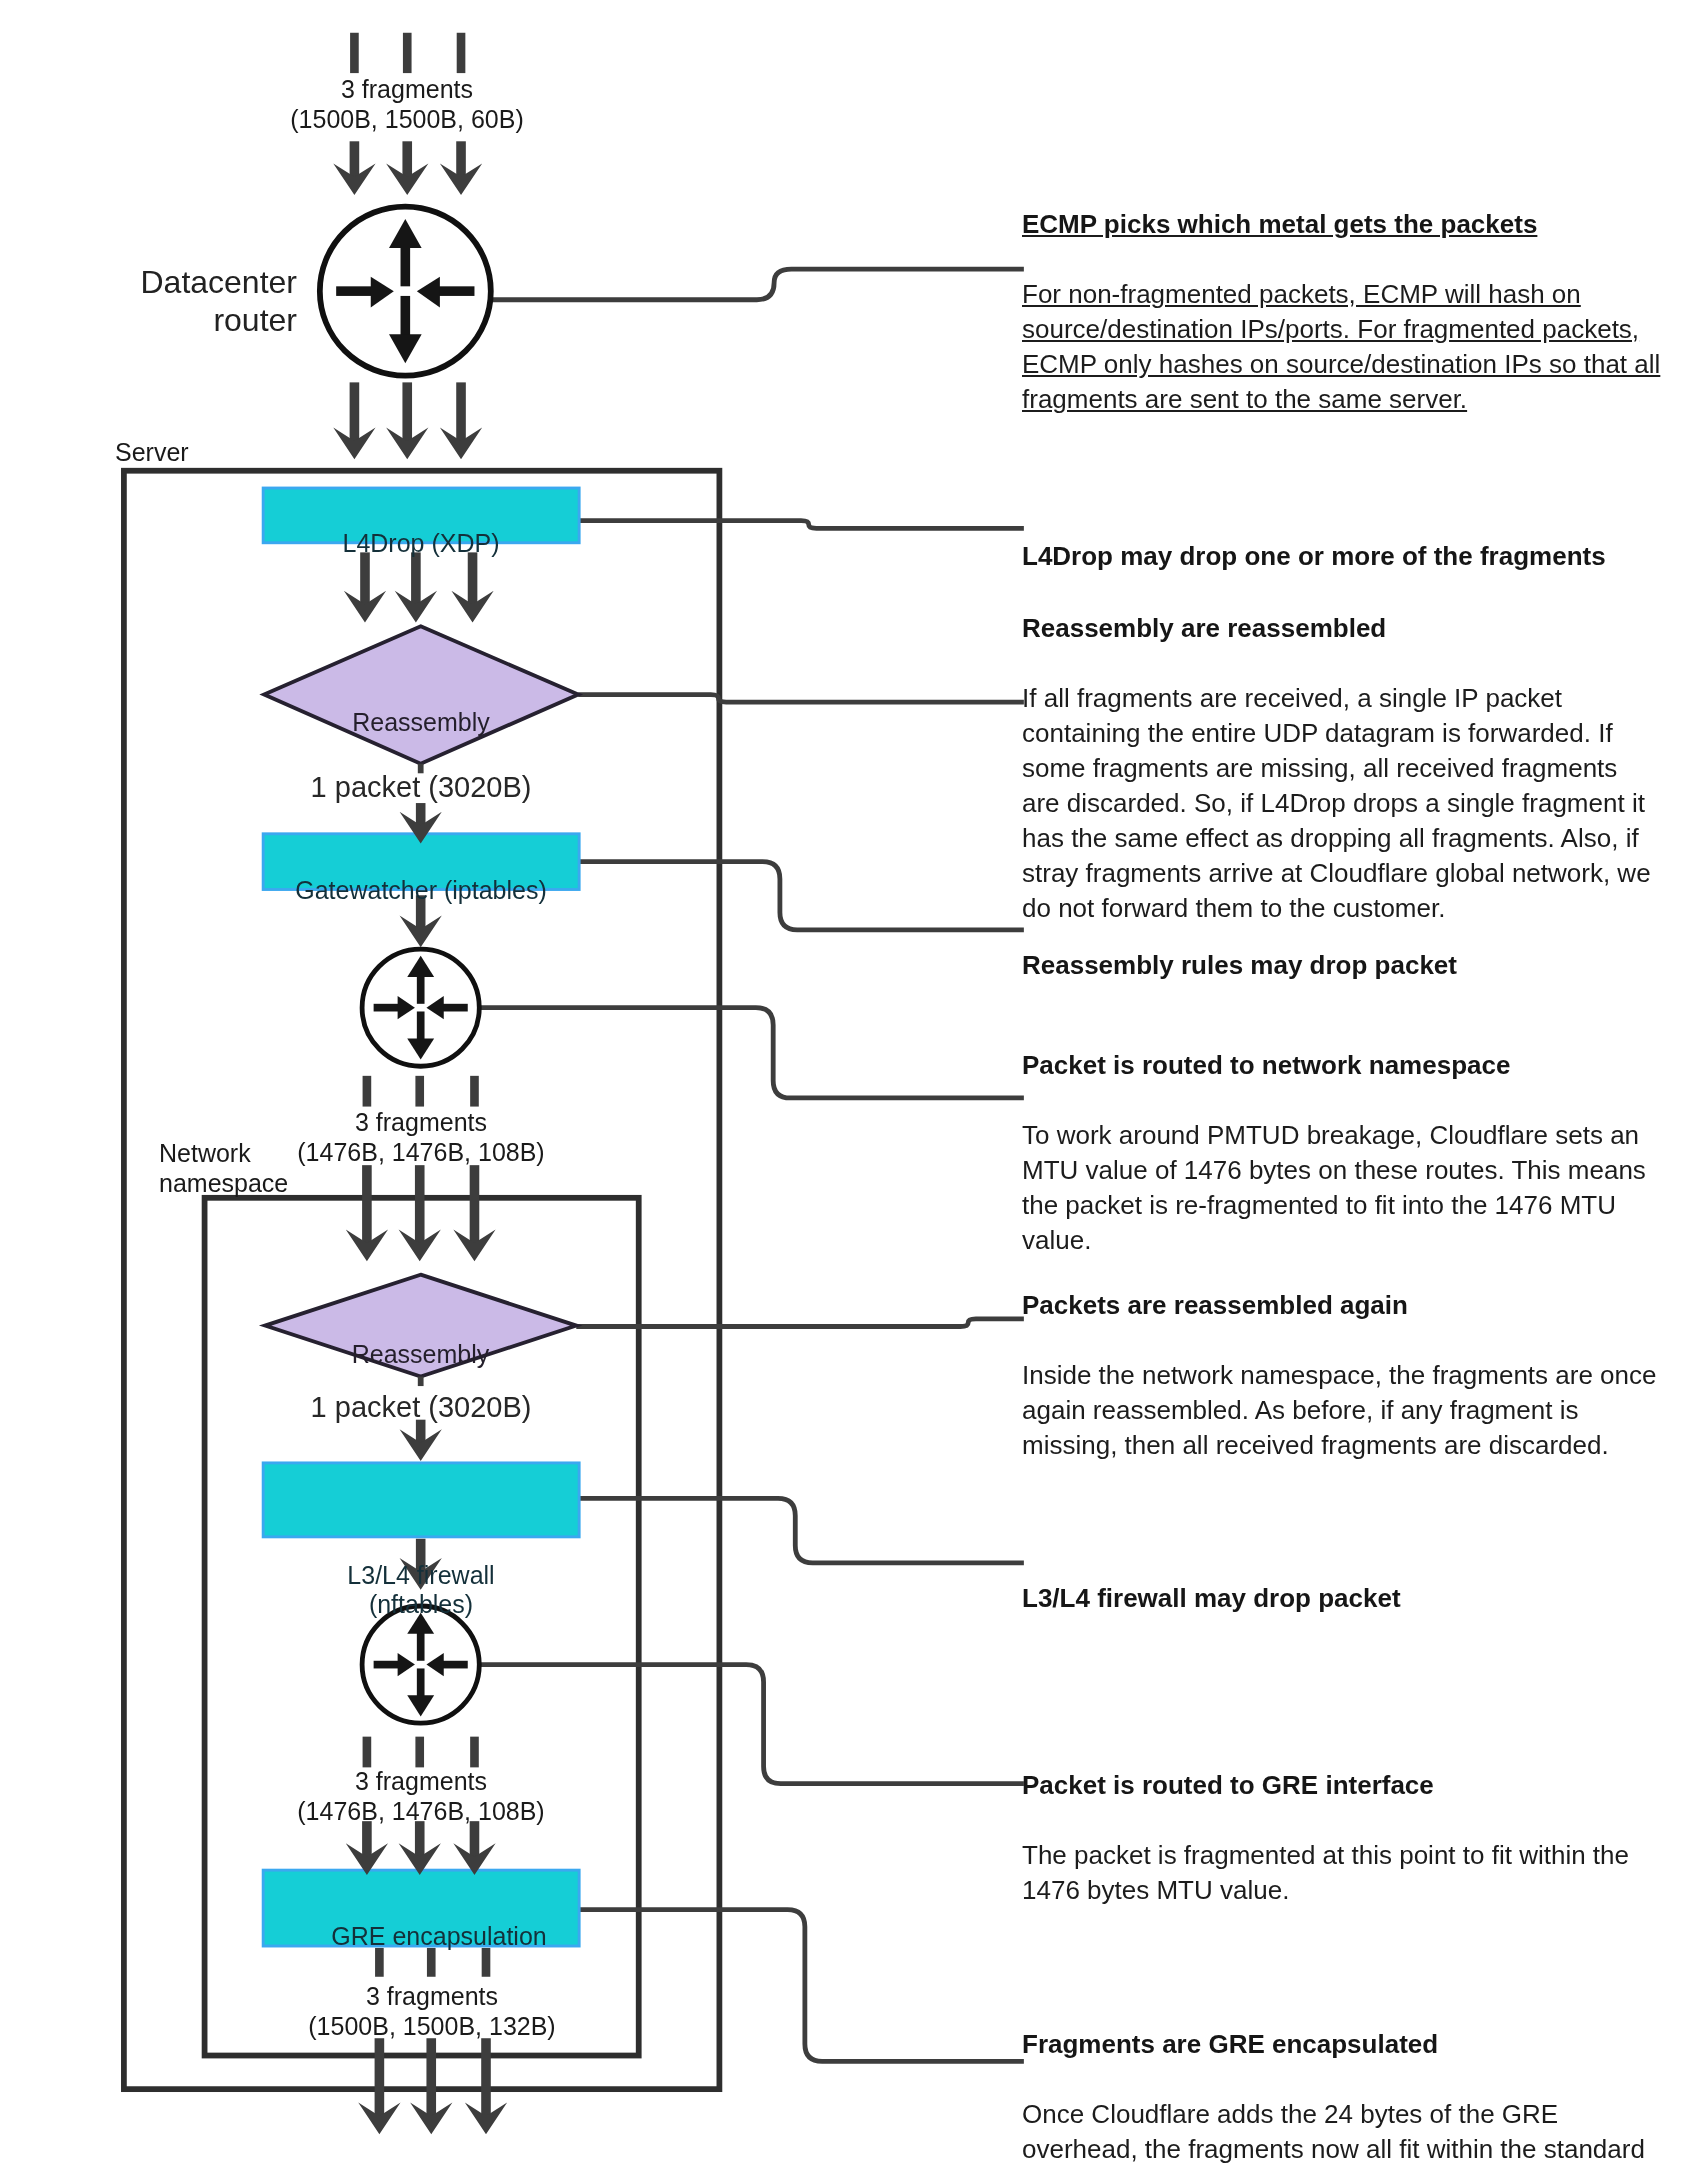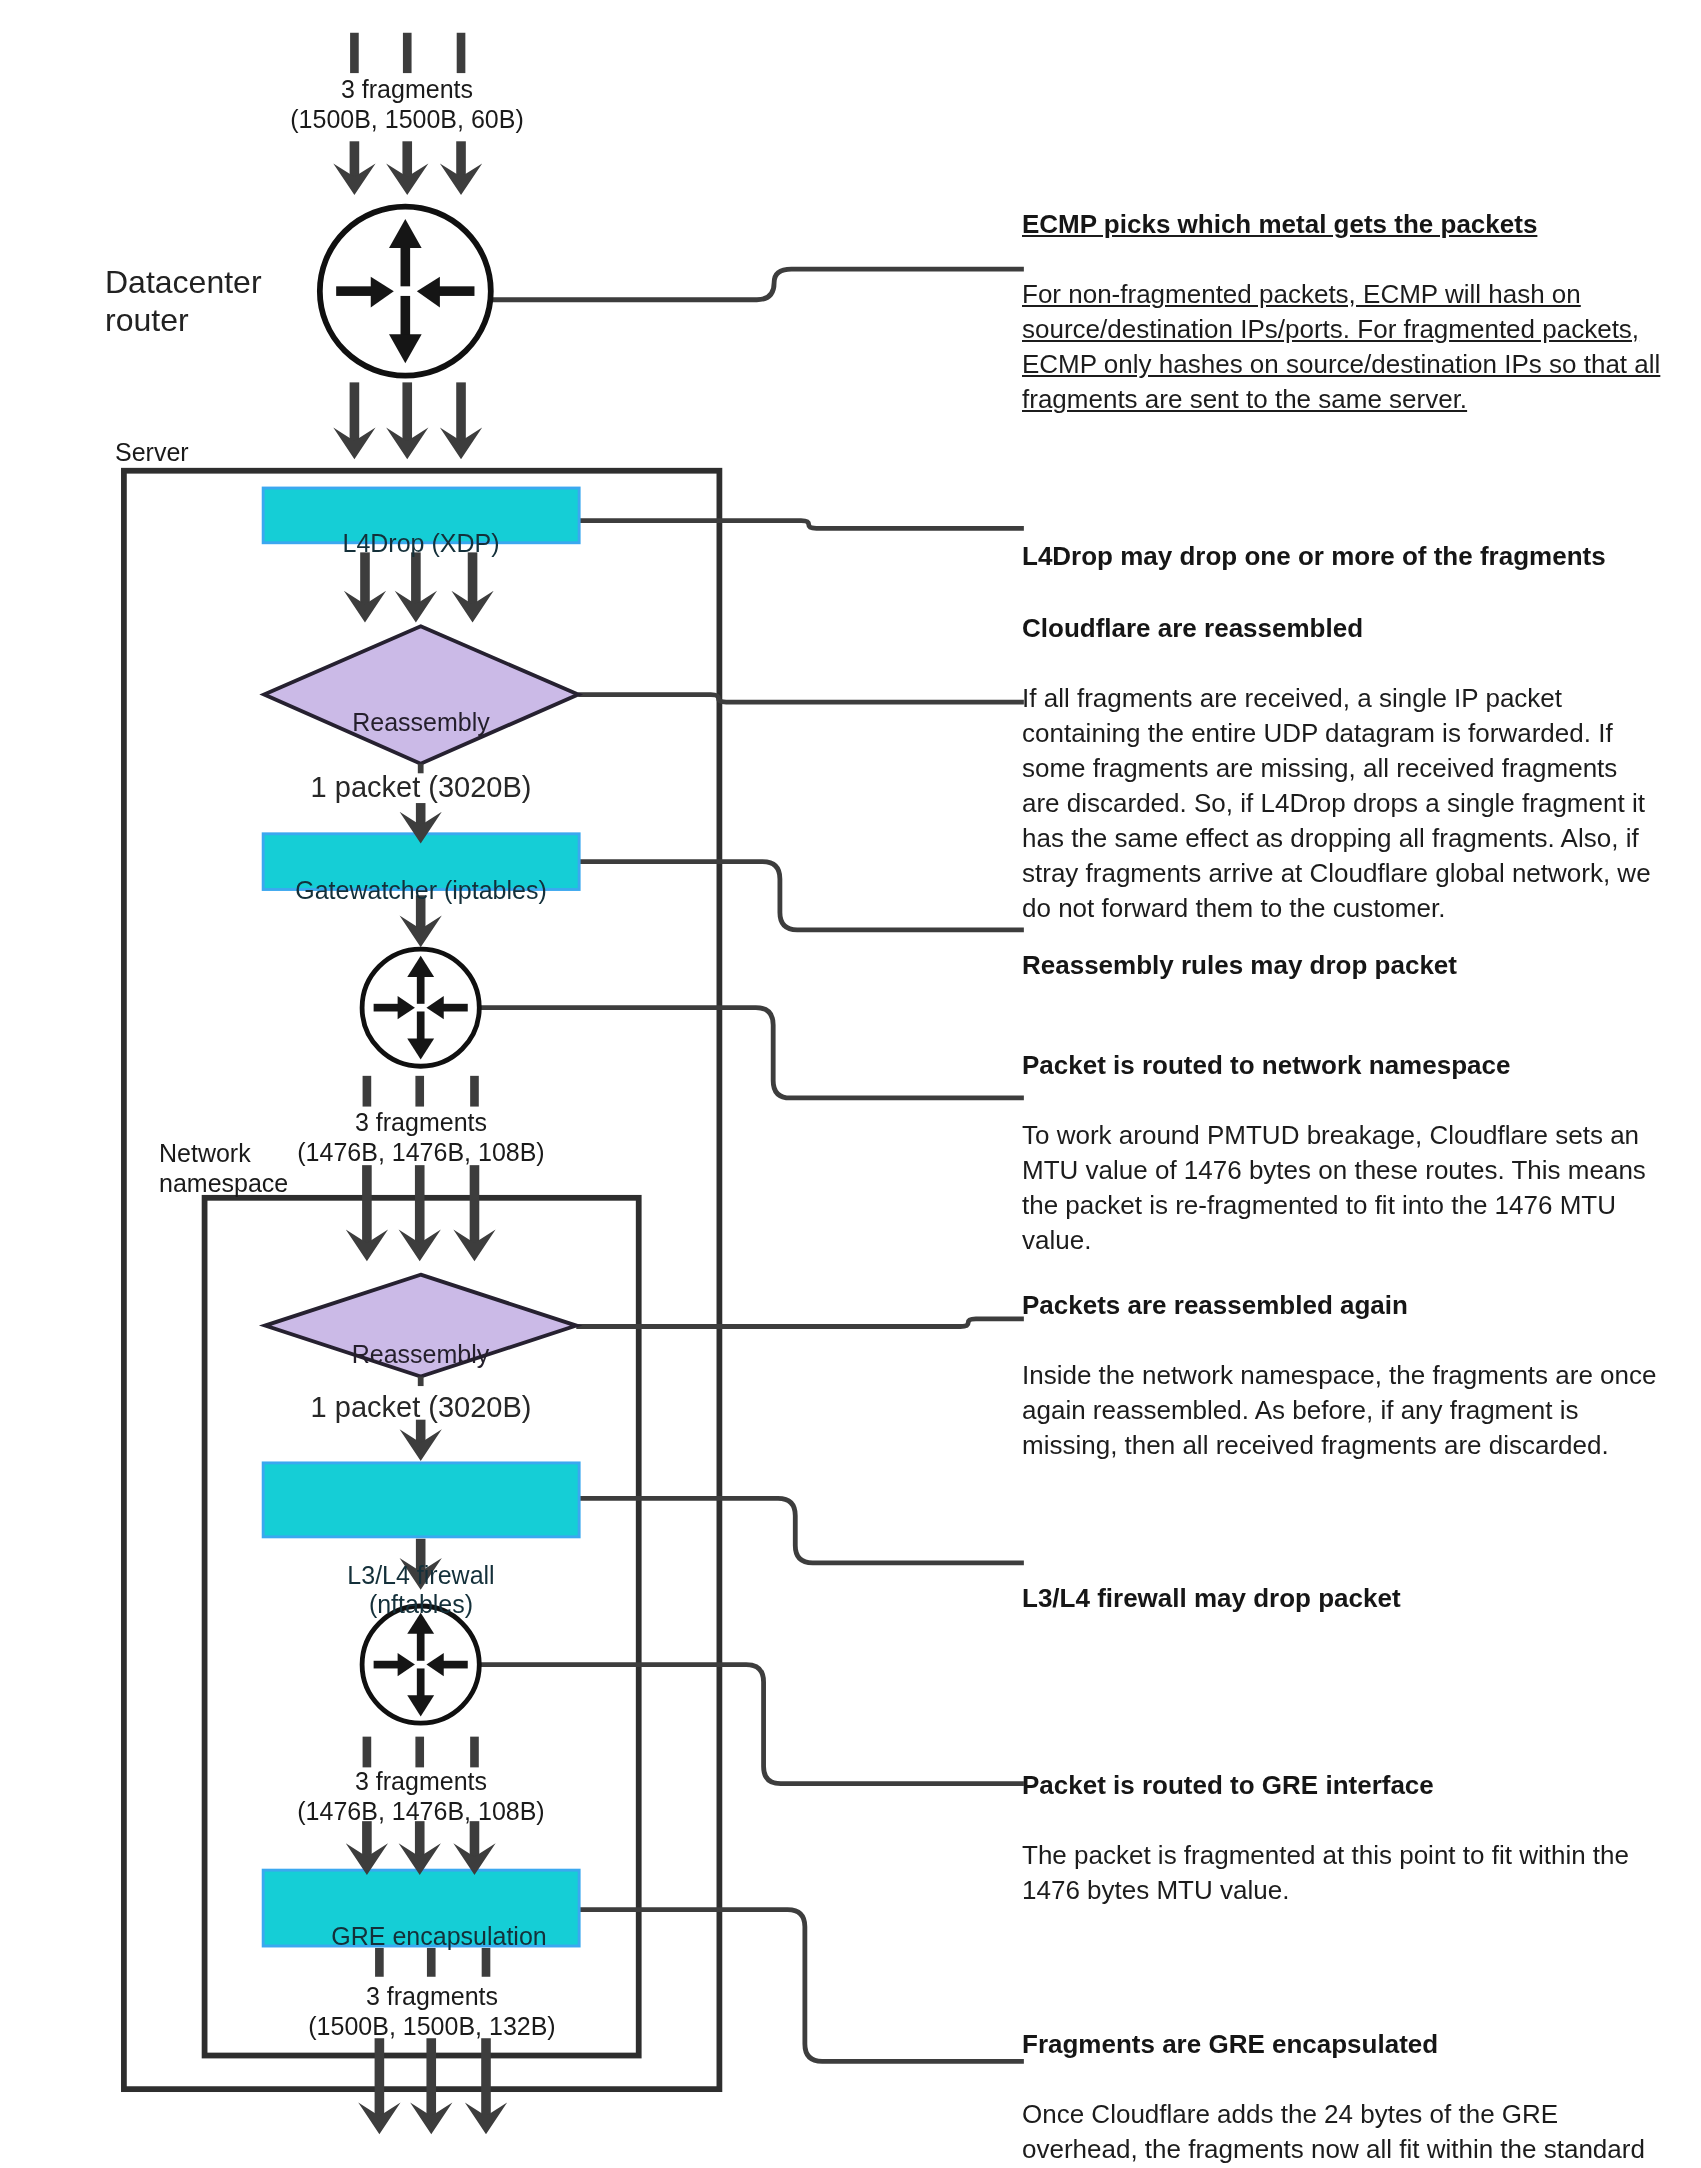--- a/index.html
+++ b/index.html
@@ -7,21 +7,21 @@
           font-family:"Liberation Sans", sans-serif;color:#1c1c1c;overflow:hidden;}
   svg.layer{position:absolute;left:0;top:0;}
   .lbl{position:absolute;font-size:25px;line-height:30px;color:#1a1a1a;
        text-align:center;white-space:pre-line;}
   .lbl-left{text-align:left;}
   .shape-text{position:absolute;display:flex;align-items:center;justify-content:center;
        text-align:center;font-size:25px;line-height:29px;color:#14303a;white-space:pre-line;margin-top:28px;}
   .diamond-text{color:#241f2b;}
   .packet{position:absolute;font-size:29px;line-height:33px;color:#272727;text-align:center;}
   .dc-label{position:absolute;font-size:32px;line-height:38px;color:#222222;
-       text-align:left;white-space:pre-line;}
+       text-align:right;white-space:pre-line;}
   .ann{position:absolute;left:1022px;width:672px;font-size:26px;line-height:35px;
        color:#1c1c1c;white-space:pre-line;}
   .ann-title{font-weight:bold;color:#161616;}
   .ann-body{font-weight:normal;}
 </style>
 </head>
 <body>
 
 <div class="canvas">
 
@@ -219,21 +219,21 @@
 ECMP only hashes on source/destination IPs so that all
 fragments are sent to the same server.</div>
   </div>
 
   <div class="ann" style="top:504px;">
     <div class="ann-title">L4Drop may drop one or more of the fragments</div>
     <div class="ann-body"></div>
   </div>
 
   <div class="ann" style="top:576px;">
-    <div class="ann-title">Cloudflare are reassembled</div>
+    <div class="ann-title">Reassembly are reassembled</div>
     <div class="ann-body">If all fragments are received, a single IP packet
 containing the entire UDP datagram is forwarded. If
 some fragments are missing, all received fragments
 are discarded. So, if L4Drop drops a single fragment it
 has the same effect as dropping all fragments. Also, if
 stray fragments arrive at Cloudflare global network, we
 do not forward them to the customer.</div>
   </div>
 
   <div class="ann" style="top:913px;">

